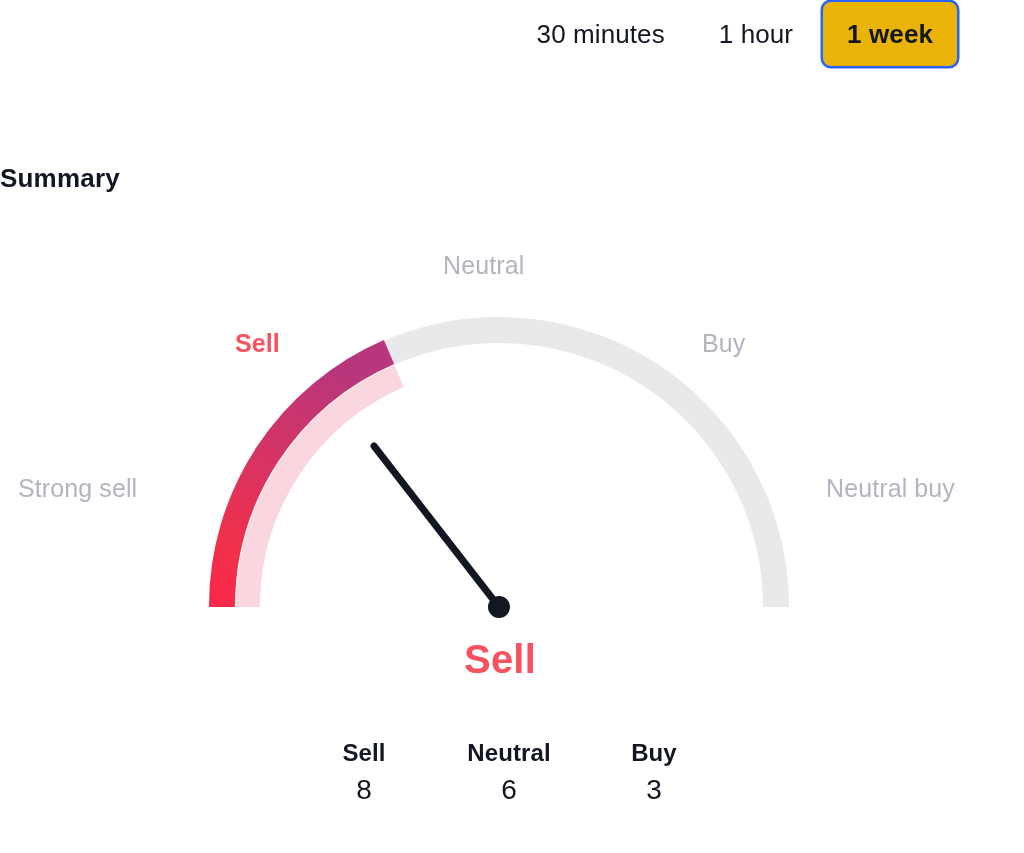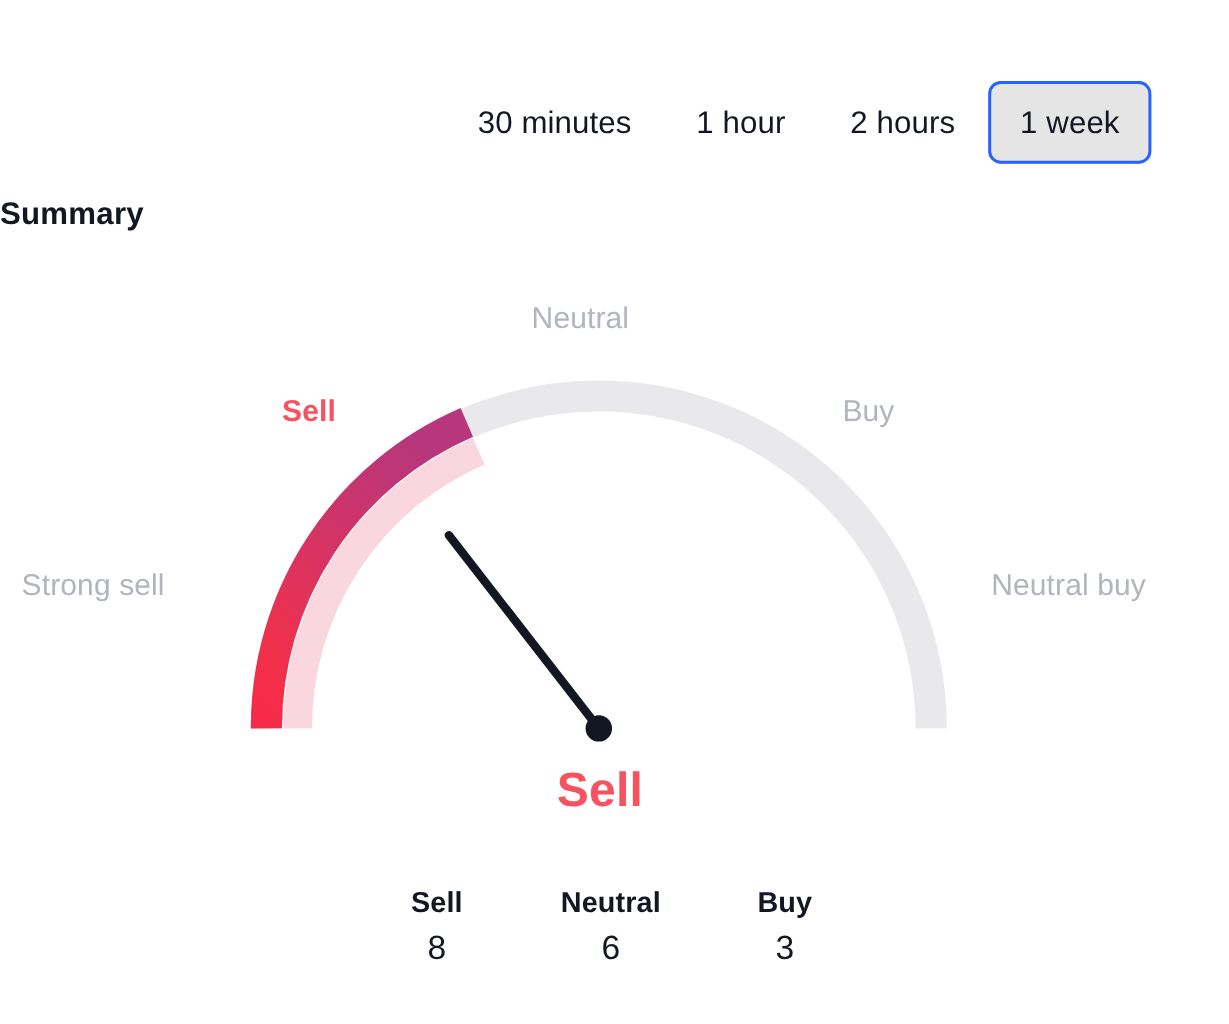--- a/index.html
+++ b/index.html
@@ -18,43 +18,43 @@
   }
 
   
   .tabbar {
     position: absolute;
     left: 0;
     top: 0;
     width: 960px;
     height: 136px;
     display: flex;
-    align-items: flex-end;
+    align-items: flex-start;
     justify-content: flex-end;
     box-sizing: border-box;
   }
   .tab {
     font-size: 26px;
     line-height: 1;
     color: #131722;
     background: transparent;
     border: 2px solid transparent;
     border-radius: 10px;
     padding: 19px 24px;
     margin: 0 1px;
     font-weight: 400;
     letter-spacing: 0.1px;
     white-space: nowrap;
     cursor: pointer;
     font-family: "Liberation Sans", sans-serif;
   }
   .tab.selected {
-    background: #e5e5e5;
+    background: #eab308;
     border-color: #2962ff;
-    font-weight: 400;
+    font-weight: 700;
     box-shadow: 0 0 0 0.5px #2962ff;
   }
 
   
   .summary-title {
     position: absolute;
     top: 163px;
     left: 0;
     width: 1000px;
     text-align: left;
@@ -133,21 +133,20 @@
     line-height: 1.45;
     margin-top: 3px;
   }
 </style>
 </head>
 <body>
 
 <div class="tabbar">
   <button class="tab">30 minutes</button>
   <button class="tab">1 hour</button>
-  <button class="tab">2 hours</button>
   <button class="tab selected">1 week</button>
 </div>
 
 <div class="summary-title">Summary</div>
 
 <div class="gauge-wrap">
   <svg class="gauge-svg" width="1024" height="853" viewBox="0 0 1024 853">
     <defs>
       <linearGradient id="activeGrad" x1="0" y1="1" x2="0.62" y2="0">
         <stop offset="0%" stop-color="#f8294a"></stop>

